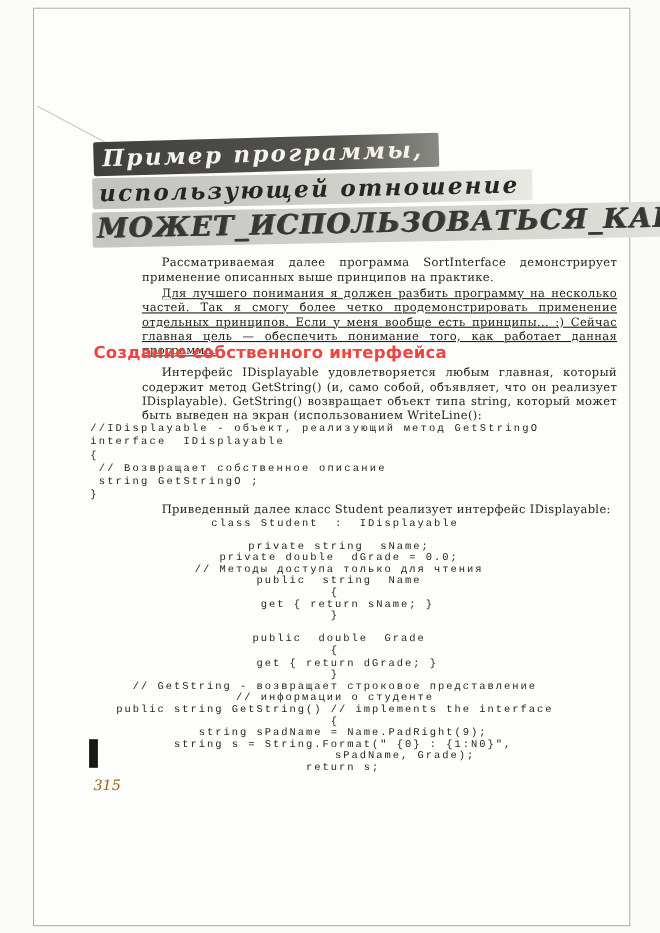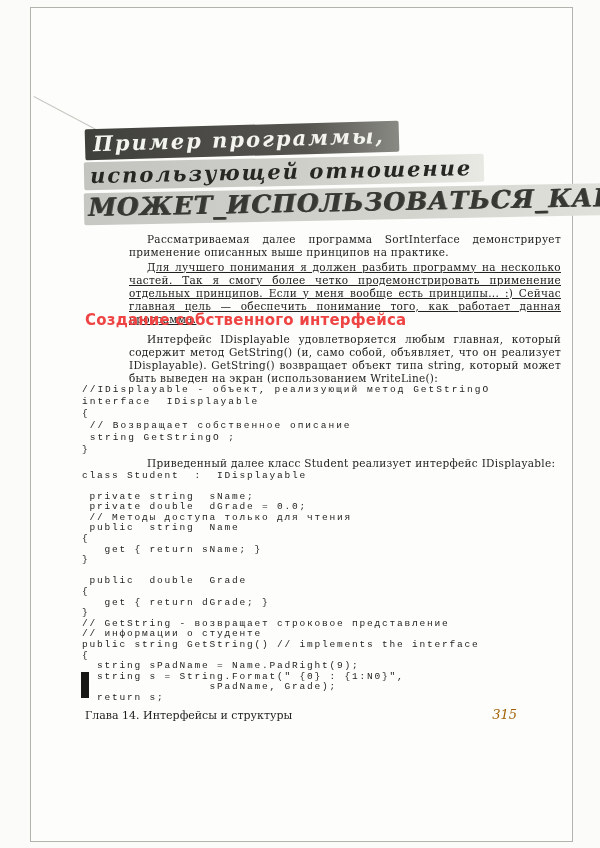--- a/index.html
+++ b/index.html
@@ -61,21 +61,21 @@
     letter-spacing:.2px;
   }
   .sec-p1{top:322px;}
   .code{
     position:absolute;left:70px;width:445px;
     font-family:Liberation Mono, monospace;
     color:#242422;white-space:pre-wrap;margin-left:12px;
   }
   .code1{top:374px;font-size:9.5px;line-height:12px;letter-spacing:2px;}
   .between{top:446px;}
-  .code2{top:461px;font-size:9.5px;line-height:10.6px;letter-spacing:1.8px;}
+  .code2{top:461px;font-size:9.5px;line-height:10.6px;letter-spacing:1.8px;text-align:center;}
   .artifact-bar{
     position:absolute;left:81px;top:672px;width:8px;height:26px;
     background:#171715;
   }
   .footer{
     position:absolute;left:85px;top:707px;width:432px;
     display:flex;justify-content:space-between;align-items:baseline;
   }
   .footer-left{
     font-family:"DejaVu Serif", serif;font-size:11px;color:#1d1d1b;
@@ -129,15 +129,14 @@
 public string GetString() // implements the interface
 {
   string sPadName = Name.PadRight(9);
   string s = String.Format(" {0} : {1:N0}",
                  sPadName, Grade);
   return s;</pre>
 
 <div class="artifact-bar"></div>
 
 <div class="footer">
-  <span class="footer-left">Глава 14. Интерфейсы и структуры</span>
   <span class="footer-page">315</span>
 </div>
 
 </body></html>

